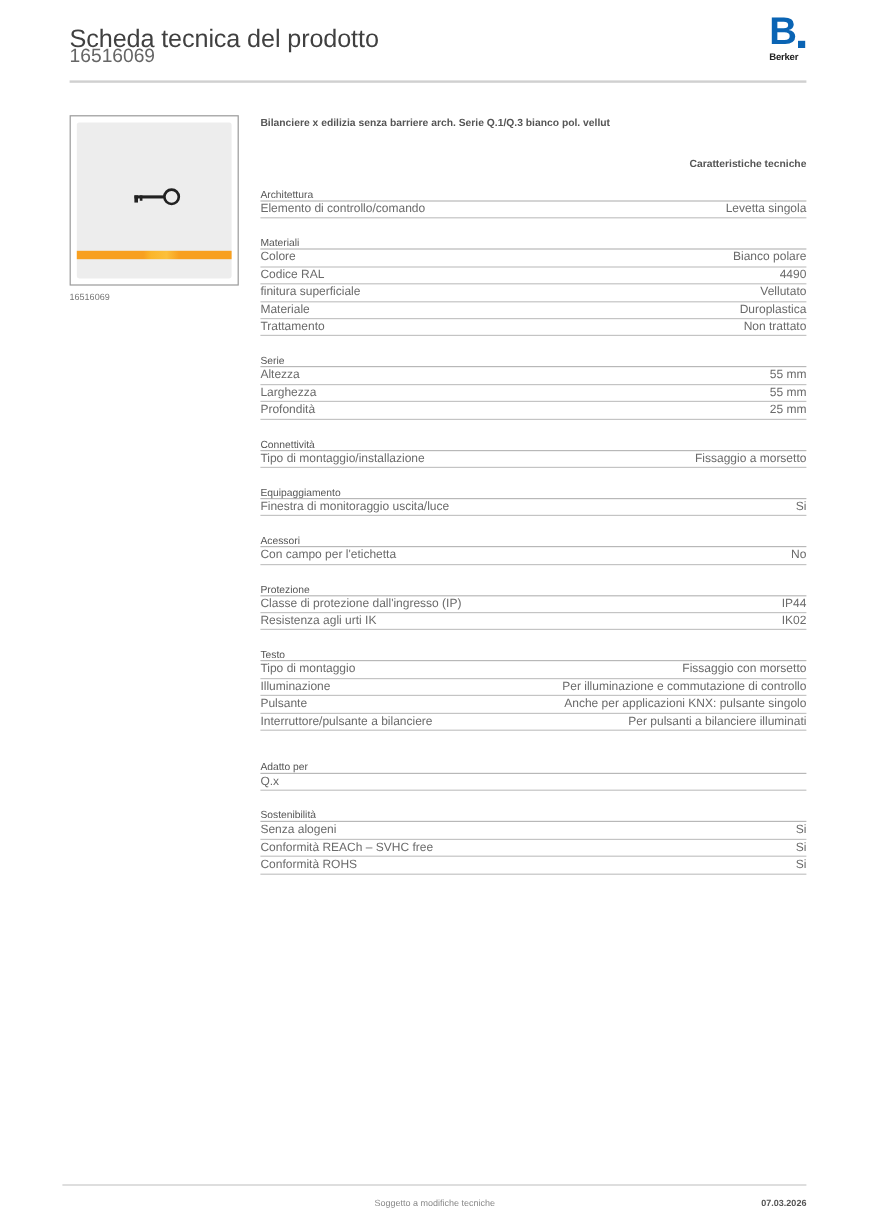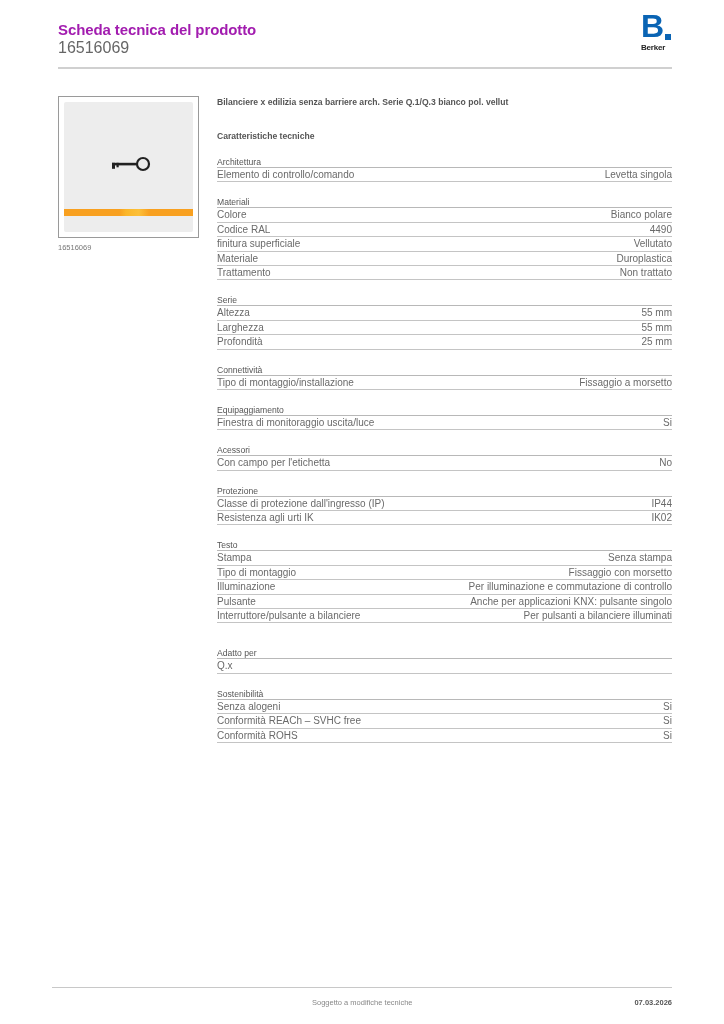--- a/index.html
+++ b/index.html
@@ -1,36 +1,36 @@
 <!DOCTYPE html>
 <html><head>
 <meta charset="utf-8">
 <style>
   * { box-sizing: border-box; margin: 0; padding: 0; }
   html, body { width: 724px; height: 1024px; background: #ffffff; overflow: hidden; }
   body { position: relative; font-family: "Liberation Sans", sans-serif; color: #555; }
 
-  .hdr-title { position: absolute; left: 58px; top: 21px; font-size: 15px; font-weight: bold; color: #a21caf; letter-spacing: -0.1px; }
+  .hdr-title { position: absolute; left: 58px; top: 21px; font-size: 21px; font-weight: normal; color: #404040; letter-spacing: -0.1px; }
   .hdr-num { position: absolute; left: 58px; top: 39px; font-size: 16px; color: #666; }
   .logo { position: absolute; left: 641px; top: 16px; width: 34px; height: 40px; }
   .logo-b { position: absolute; left: 0; top: -6px; font-size: 32px; font-weight: bold; color: #0a64b4; line-height: 1; letter-spacing: -1px; }
   .logo-dot { position: absolute; left: 24px; top: 18px; width: 6px; height: 6px; background: #0a64b4; }
   .logo-text { position: absolute; left: 0; top: 27px; font-size: 8px; font-weight: bold; color: #222; letter-spacing: -0.2px; }
   .hdr-rule { position: absolute; left: 58px; top: 67px; width: 614px; height: 2px; background: #d0d0d0; }
 
   .img-box { position: absolute; left: 58px; top: 96px; width: 141px; height: 142px; border: 1px solid #9a9a9a; background: #fff; }
   .rocker { position: absolute; left: 5px; top: 5px; width: 129px; height: 130px; background: #ededed; border-radius: 2px; }
   .key-icon { position: absolute; left: 42px; top: 52px; width: 48px; height: 20px; }
   .led-strip { position: absolute; left: 0px; top: 107px; width: 129px; height: 7px;
      background: linear-gradient(to right, #f8a020 0%, #f8a020 43%, #fbb62a 48%, #fcc03a 58%, #f8a020 66%, #f8a020 100%); }
   .img-caption { position: absolute; left: 58px; top: 243px; font-size: 7.5px; color: #777; }
 
   .main { position: absolute; left: 217px; top: 96px; width: 455px; }
   .prod-title { font-size: 8.6px; font-weight: bold; color: #555; height: 12px; line-height: 12px; }
-  .tech-title { margin-top: 22px; font-size: 8.6px; font-weight: bold; color: #555; height: 12px; line-height: 12px; }
+  .tech-title { margin-top: 22px; font-size: 8.6px; font-weight: bold; color: #555; height: 12px; line-height: 12px; text-align: right; }
   .section { margin-top: 14px; }
   .section.first { margin-top: 14px; }
   .sec-head { font-size: 8.6px; font-weight: normal; color: #555; height: 12px; line-height: 12px; border-bottom: 1px solid #b8b8b8; }
   .row { display: flex; justify-content: space-between; font-size: 10px; color: #6a6a6a; height: 14.4px; line-height: 13.4px; border-bottom: 1px solid #c4c4c4; }
   .row .val { text-align: right; }
 
   .ftr-rule { position: absolute; left: 52px; top: 987px; width: 620px; height: 1px; background: #c8c8c8; }
   .ftr-left { position: absolute; left: 58px; top: 1054px; font-size: 7.5px; font-weight: normal; color: #555; }
   .ftr-mid { position: absolute; left: 312px; top: 998px; font-size: 7.5px; color: #888; }
   .ftr-right { position: absolute; right: 52px; top: 998px; font-size: 7.5px; font-weight: bold; color: #555; }
@@ -139,24 +139,20 @@
           <span class="val">IP44</span>
         </div>
         <div class="row">
           <span>Resistenza agli urti IK</span>
           <span class="val">IK02</span>
         </div>
       </div>
       <div class="section">
         <div class="sec-head">Testo</div>
         <div class="row">
-          <span>Stampa</span>
-          <span class="val">Senza stampa</span>
-        </div>
-        <div class="row">
           <span>Tipo di montaggio</span>
           <span class="val">Fissaggio con morsetto</span>
         </div>
         <div class="row">
           <span>Illuminazione</span>
           <span class="val">Per illuminazione e commutazione di controllo</span>
         </div>
         <div class="row">
           <span>Pulsante</span>
           <span class="val">Anche per applicazioni KNX: pulsante singolo</span>

